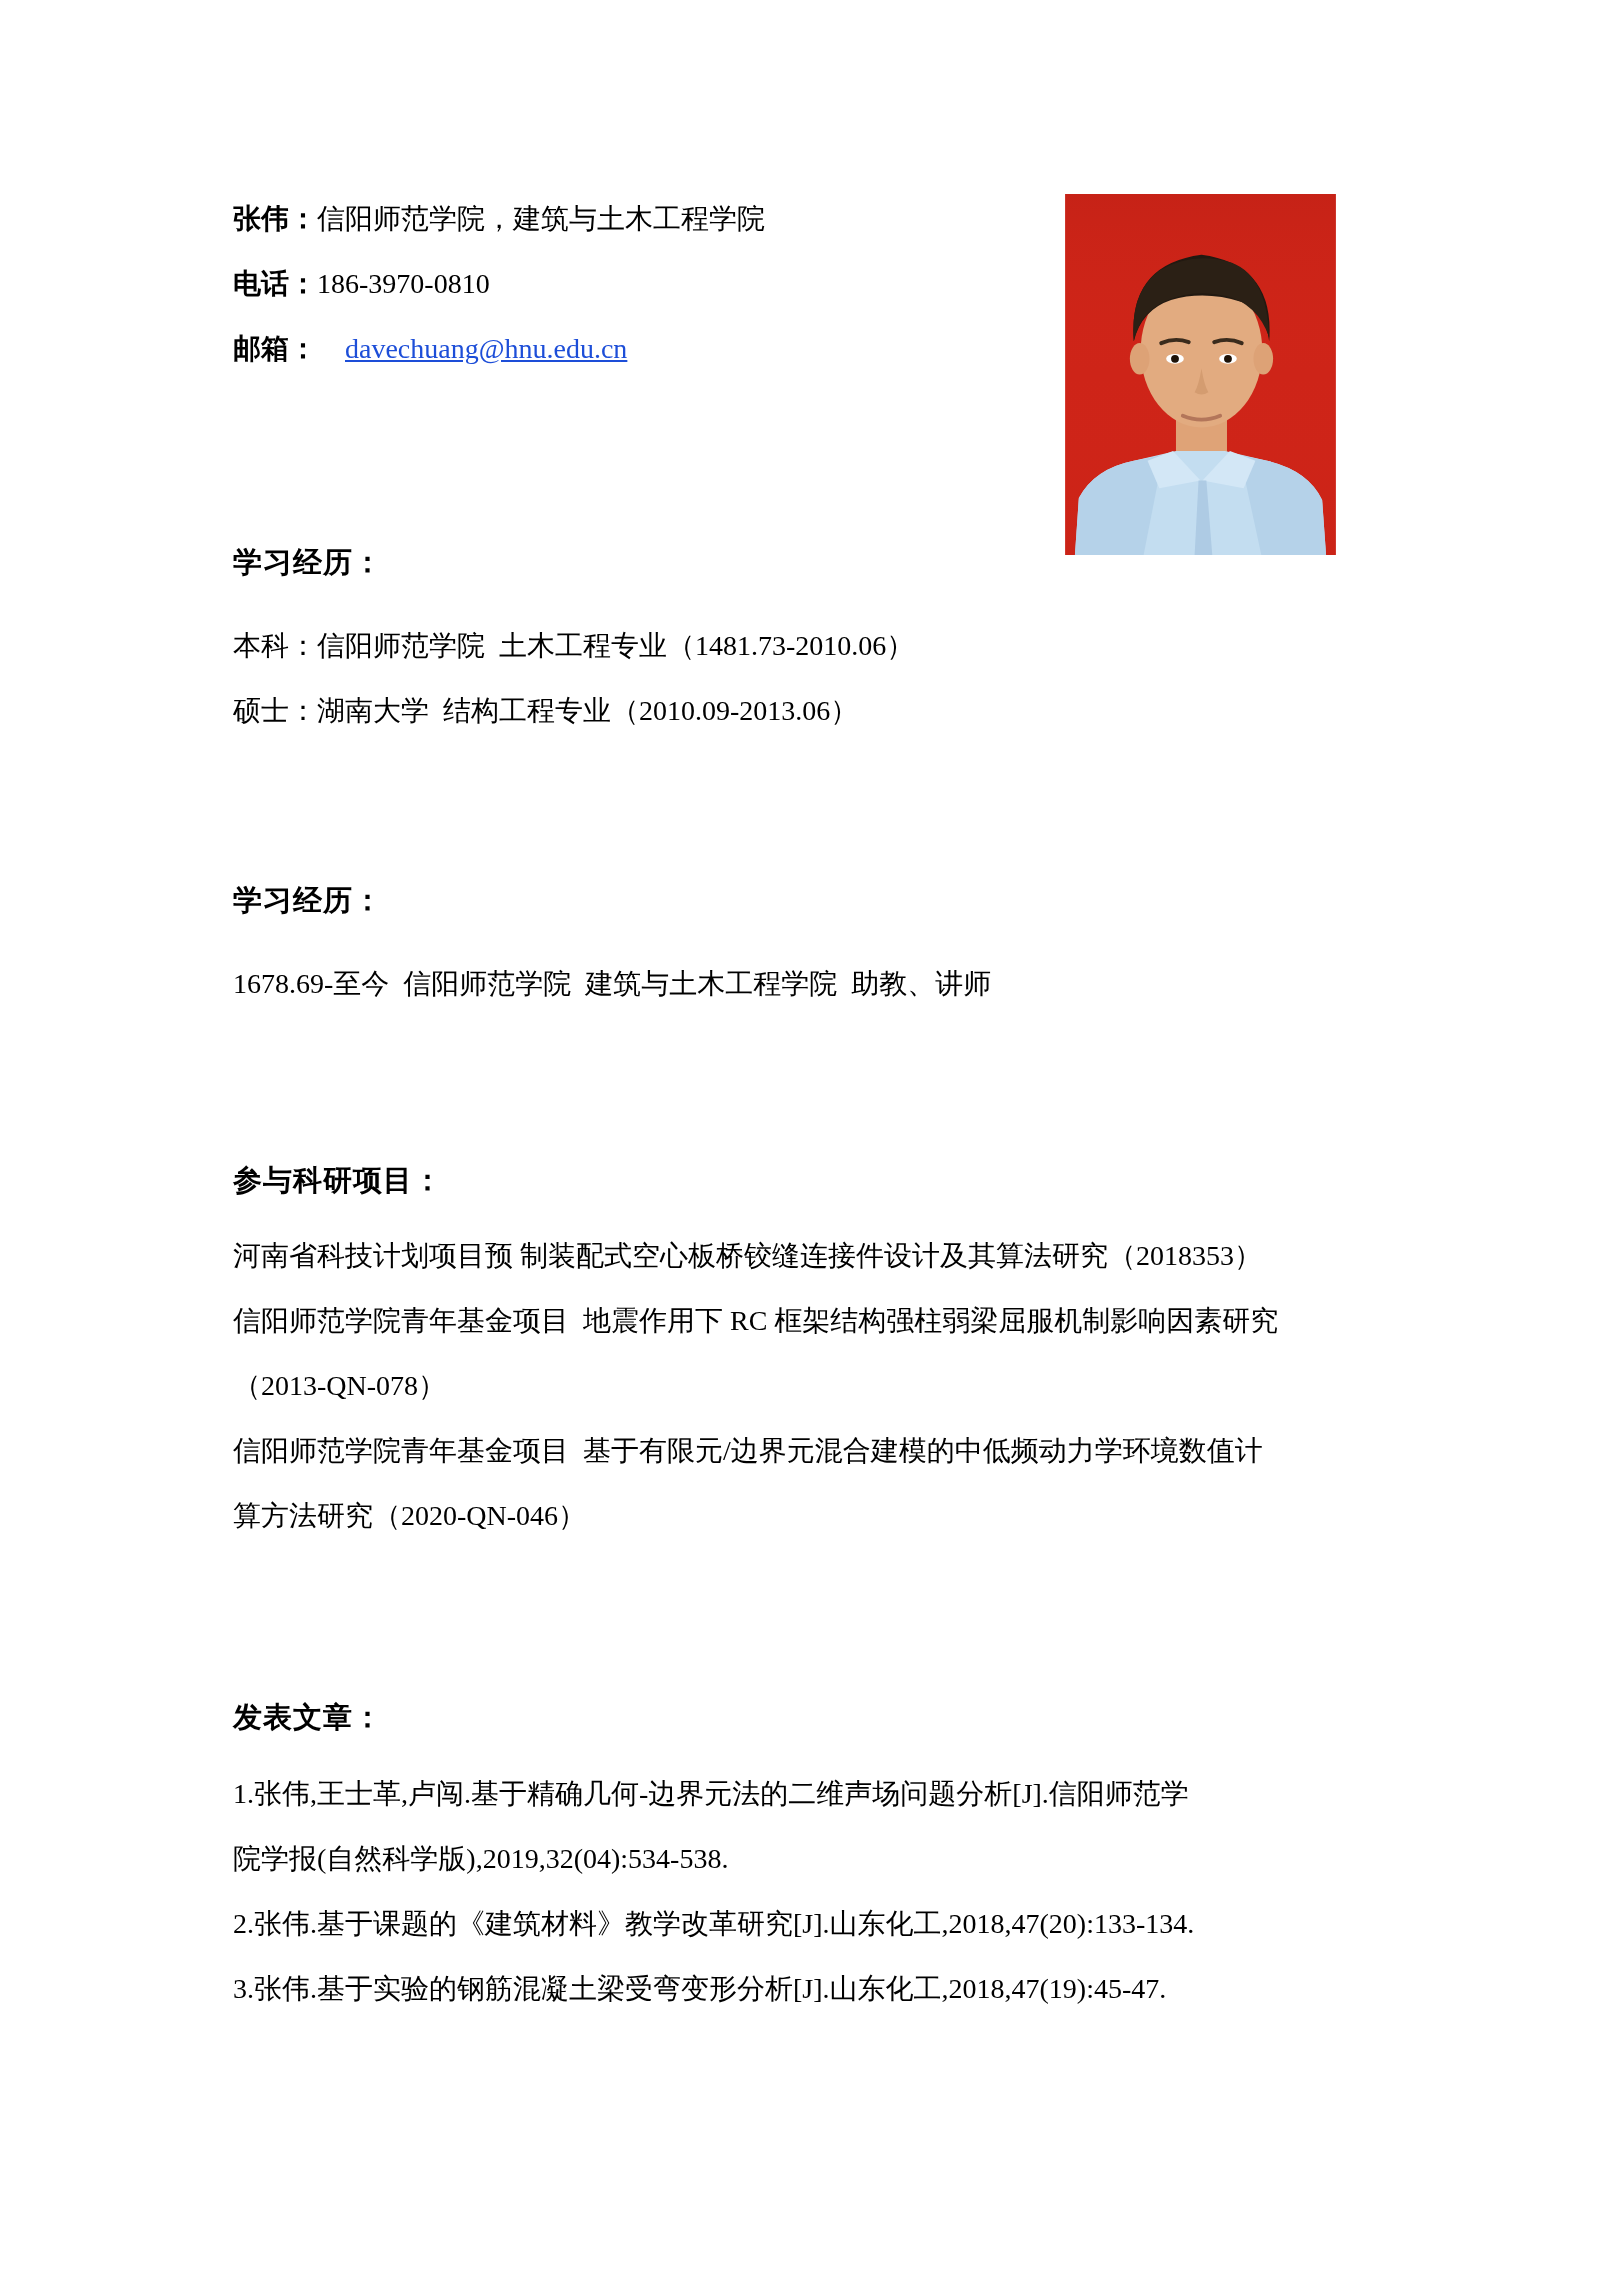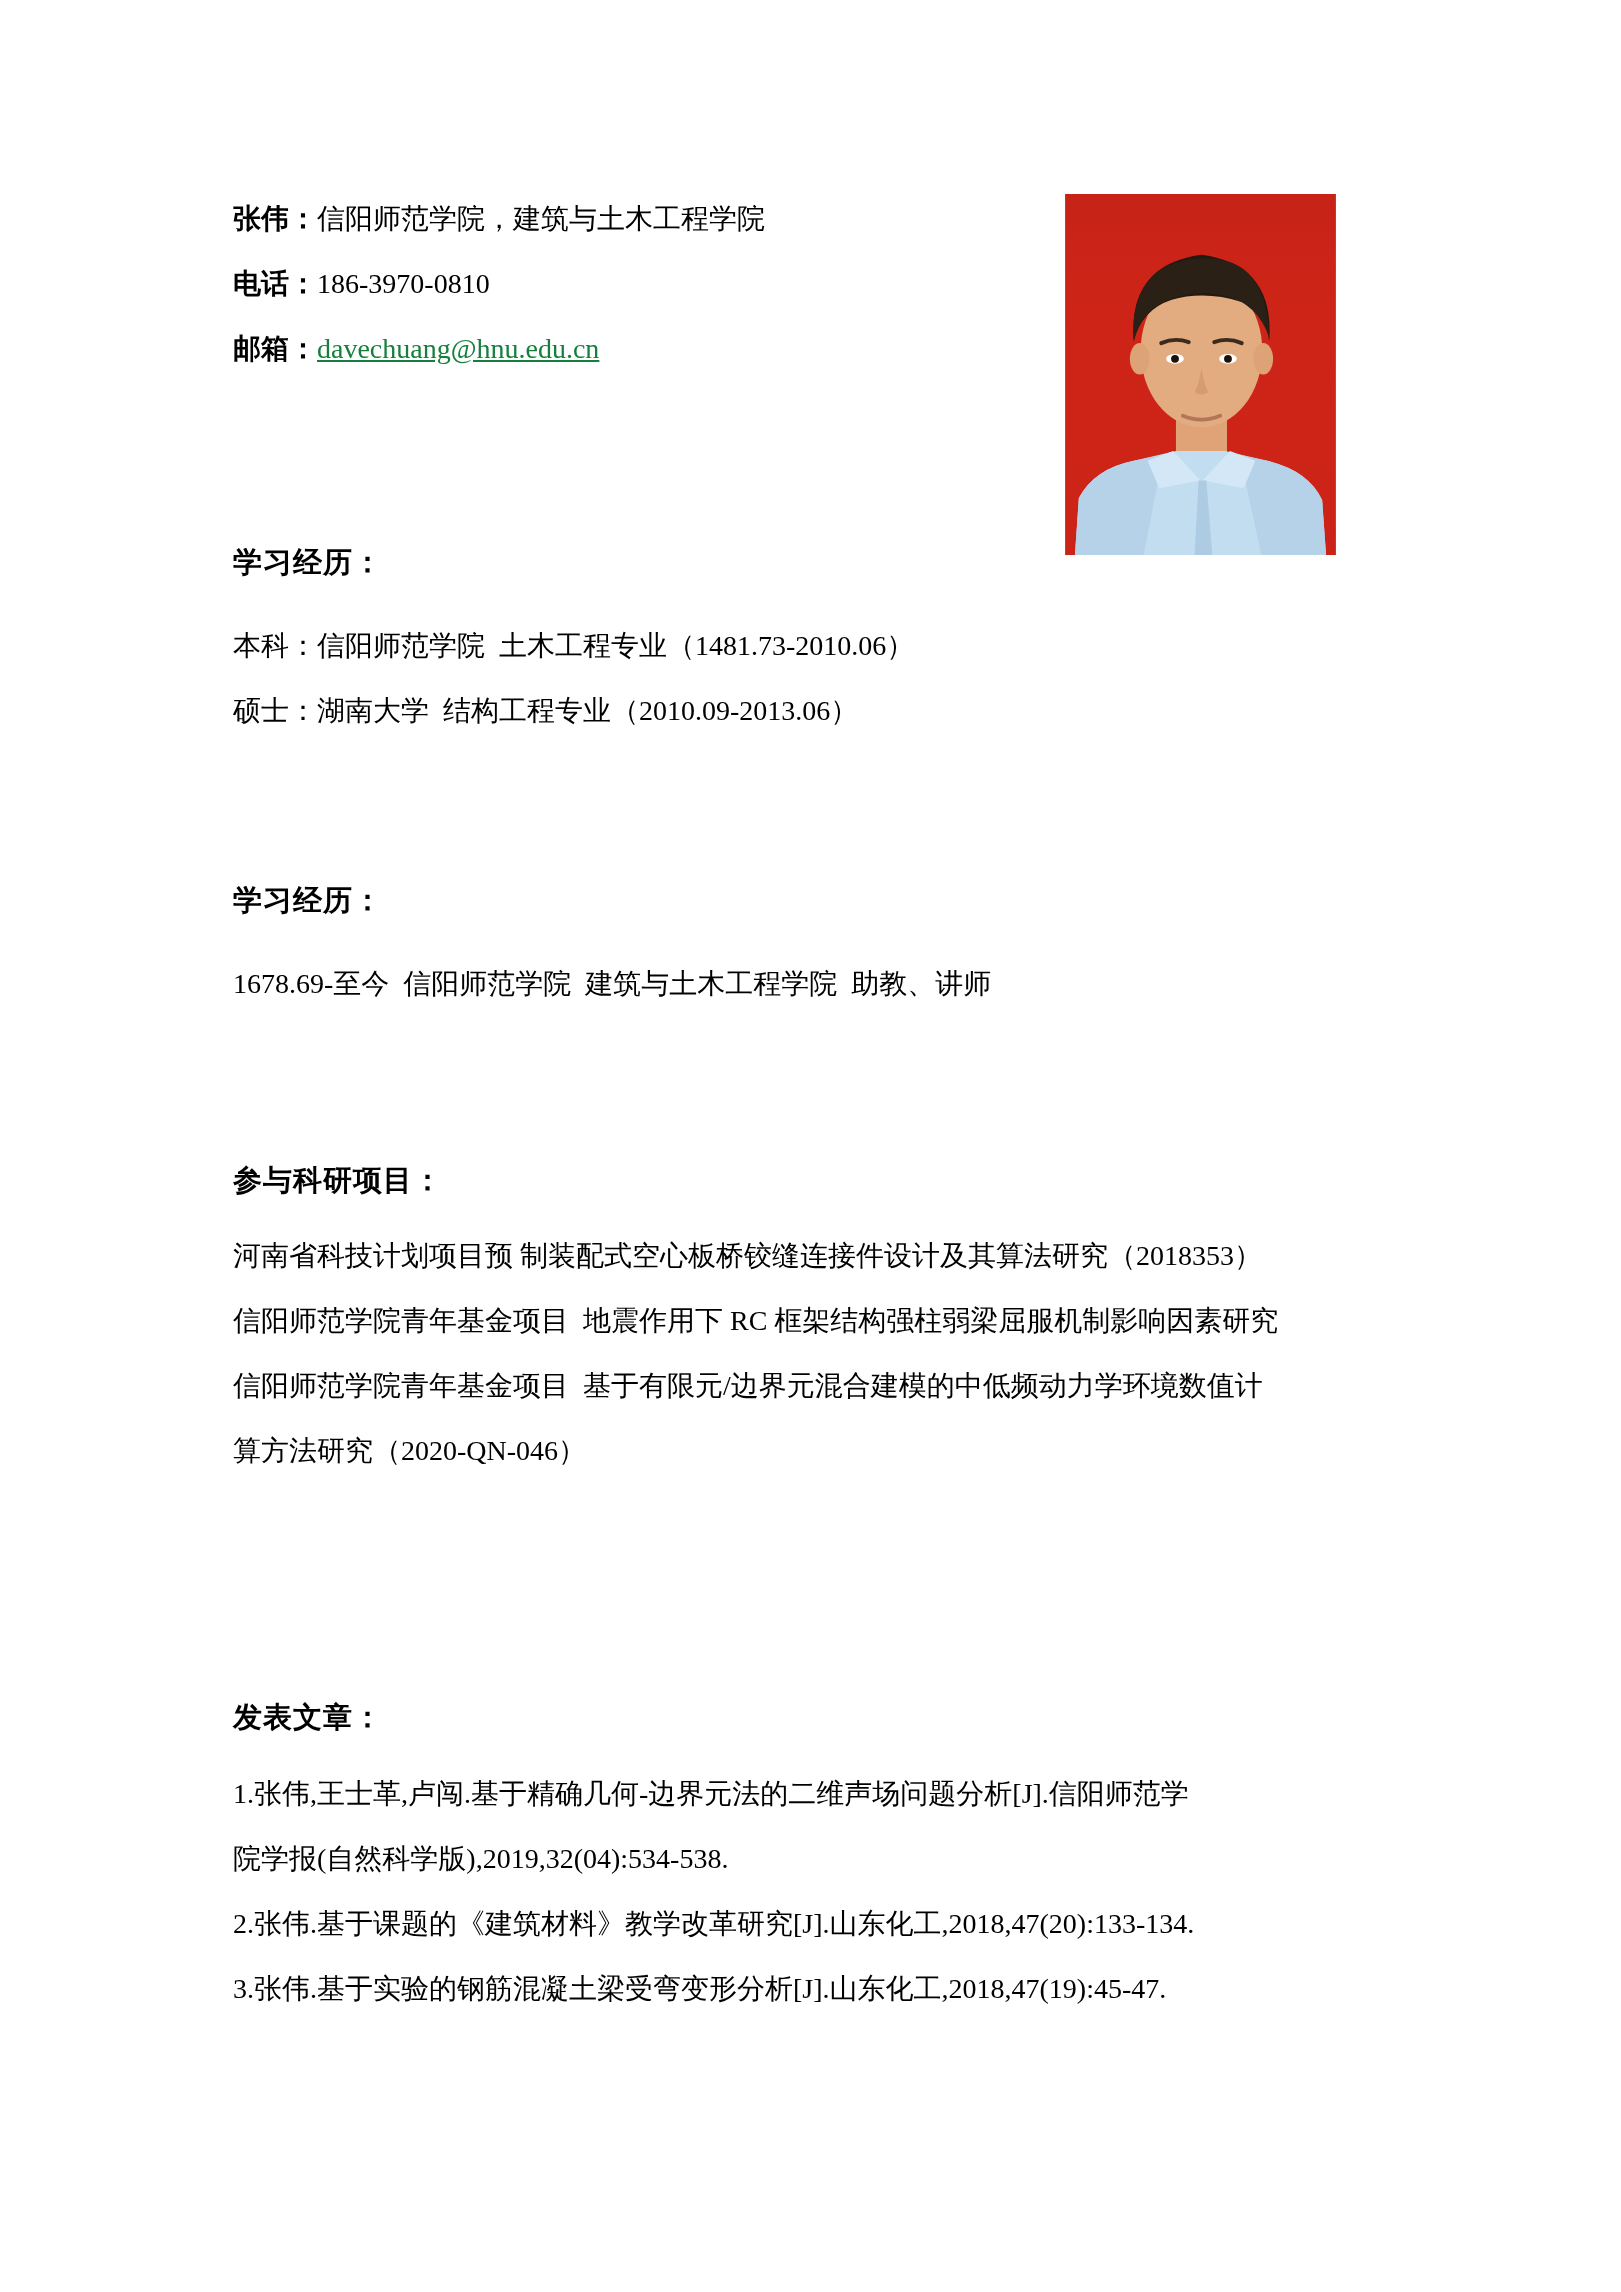--- a/index.html
+++ b/index.html
@@ -21,22 +21,23 @@
   }
   .line { line-height: 65px; white-space: pre-wrap; }
   .label { font-weight: bold; }
   .heading {
     font-weight: bold;
     font-size: 29px;
     line-height: 43px;
     letter-spacing: 1px;
   }
   a.email-link {
-    color: #15803d;
+    color: #1d4ed8;
     text-decoration: underline;
+    margin-left: 28px;
   }
   .photo-frame {
     position: absolute;
     left: 1065px;
     top: 194px;
     width: 271px;
     height: 361px;
     overflow: hidden;
   }
   .photo-frame svg { display: block; }
@@ -105,20 +106,21 @@
 
   <div class="block heading" style="top:879px">学习经历：</div>
   <div class="block" style="top:951px">
     <div class="line">1678.69-至今  信阳师范学院  建筑与土木工程学院  助教、讲师</div>
   </div>
 
   <div class="block heading" style="top:1159px">参与科研项目：</div>
   <div class="block" style="top:1223px">
     <div class="line">河南省科技计划项目预 制装配式空心板桥铰缝连接件设计及其算法研究（2018353）</div>
     <div class="line">信阳师范学院青年基金项目  地震作用下 RC 框架结构强柱弱梁屈服机制影响因素研究</div>
+    <div class="line">（2013-QN-078）</div>
     <div class="line">信阳师范学院青年基金项目  基于有限元/边界元混合建模的中低频动力学环境数值计</div>
     <div class="line">算方法研究（2020-QN-046）</div>
   </div>
 
   <div class="block heading" style="top:1696px">发表文章：</div>
   <div class="block" style="top:1761px">
     <div class="line">1.张伟,王士革,卢闯.基于精确几何-边界元法的二维声场问题分析[J].信阳师范学</div>
     <div class="line">院学报(自然科学版),2019,32(04):534-538.</div>
     <div class="line">2.张伟.基于课题的《建筑材料》教学改革研究[J].山东化工,2018,47(20):133-134.</div>
     <div class="line">3.张伟.基于实验的钢筋混凝土梁受弯变形分析[J].山东化工,2018,47(19):45-47.</div>

